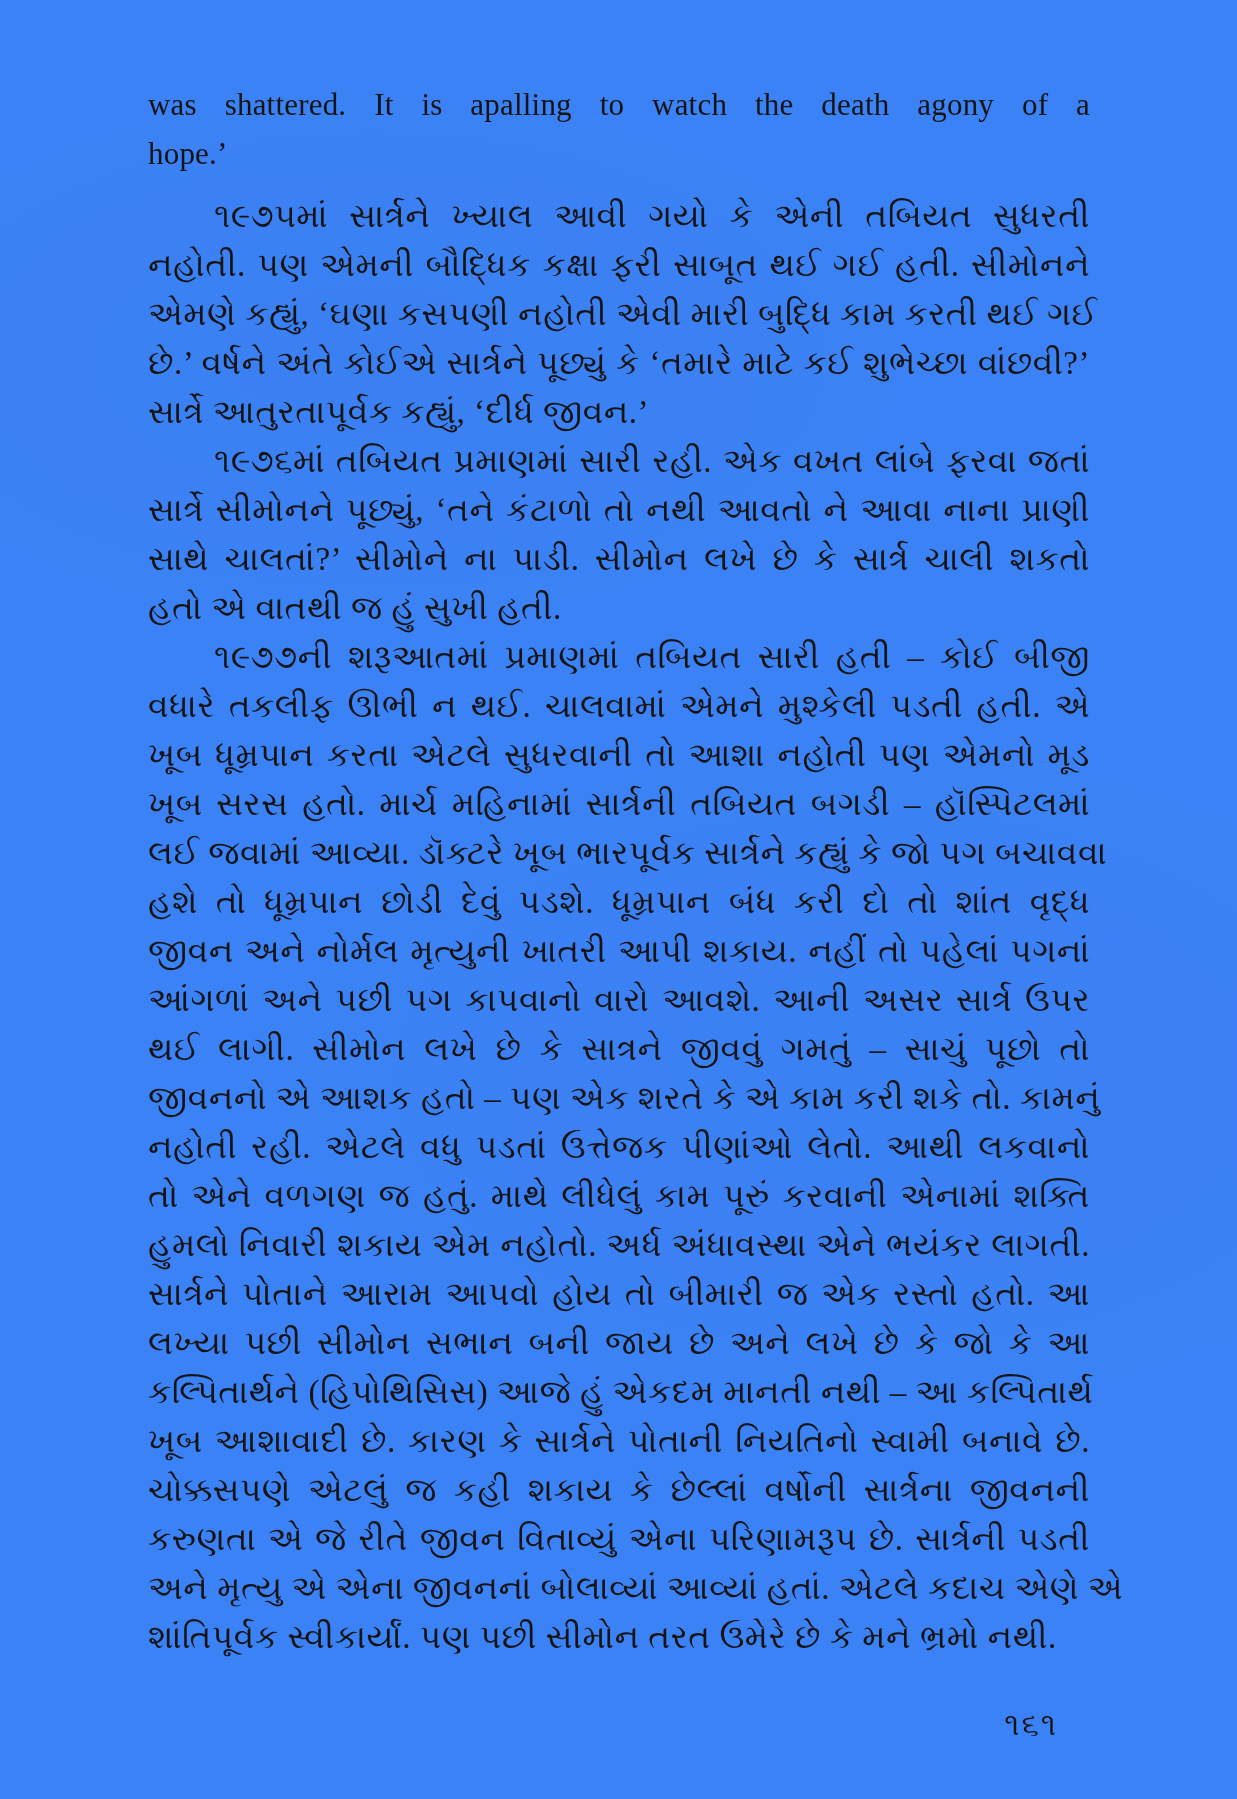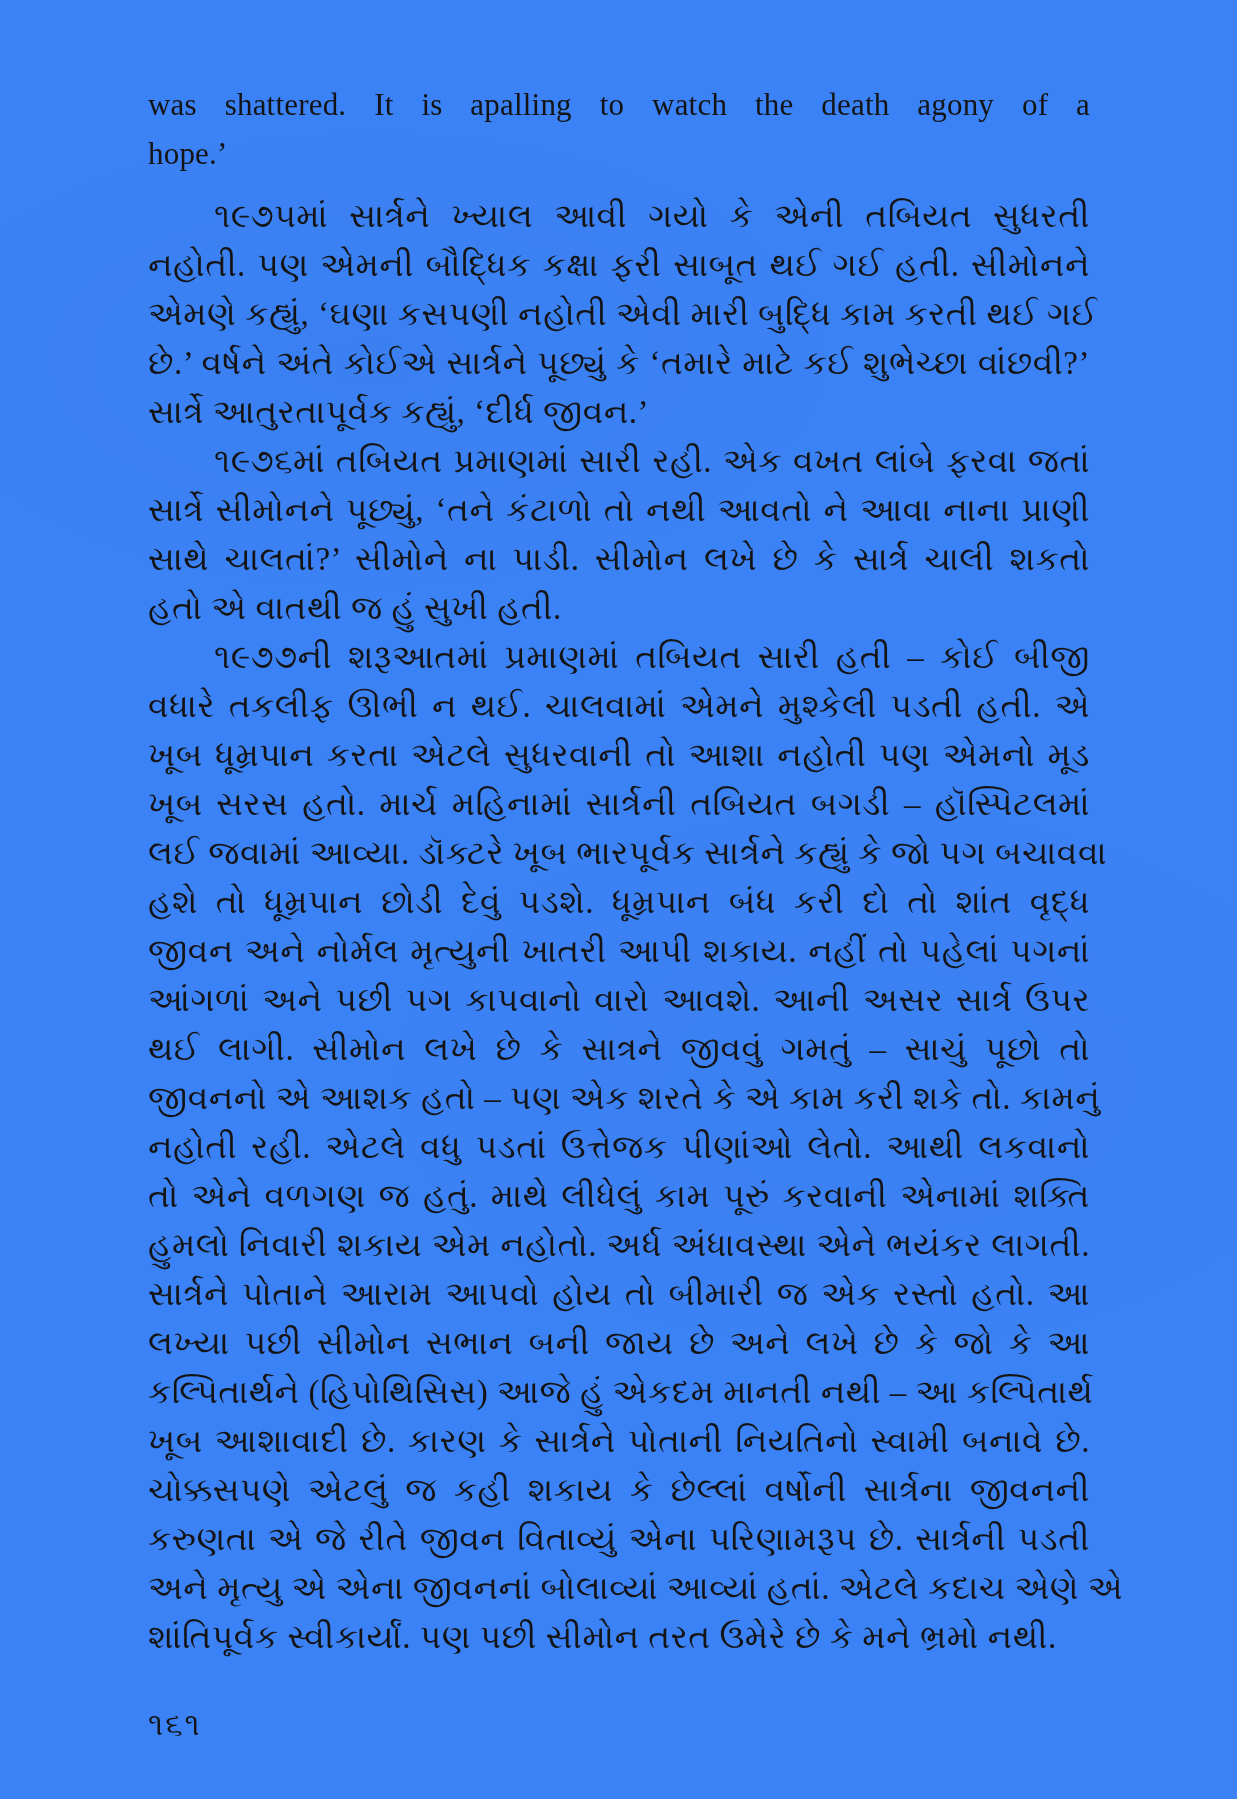--- a/index.html
+++ b/index.html
@@ -58,20 +58,21 @@
   }
   .page-number {
     position: absolute;
     left: 148px;
     top: 1700px;
     width: 910px;
     height: 49px;
     line-height: 49px;
     font-family: "Liberation Serif", "DejaVu Serif", serif;
     font-size: 31px;
+    text-align: right;
     letter-spacing: 2px;
   }
 </style>
 </head>
 <body>
 
 <div class="page">
   <div class="text-body">
     <div>
         <div class="line eng">was shattered. It is apalling to watch the death agony of a</div>

